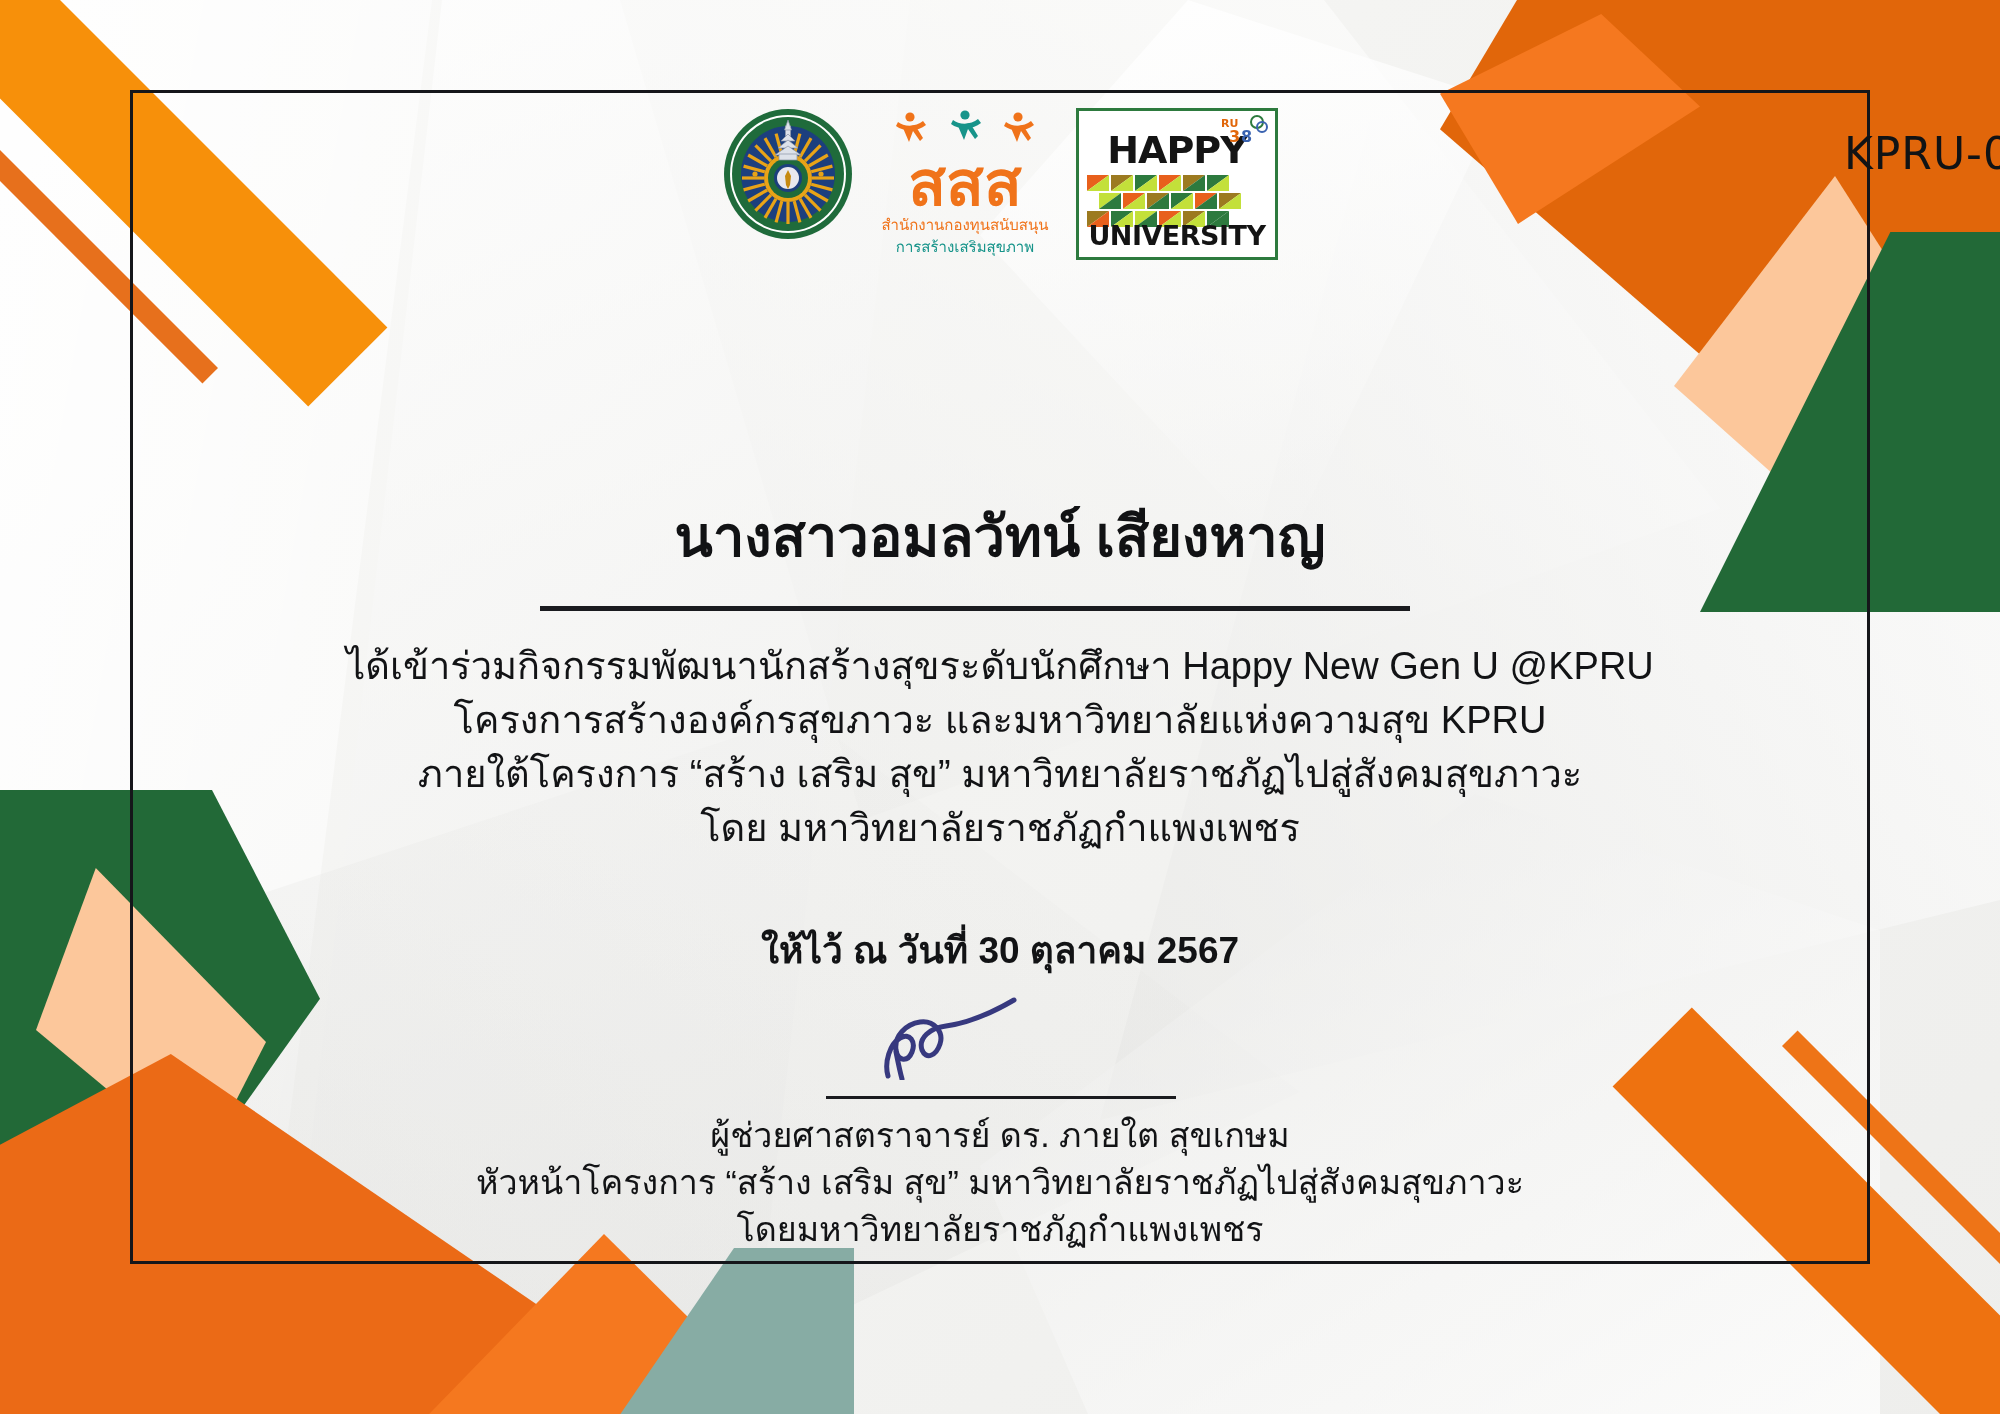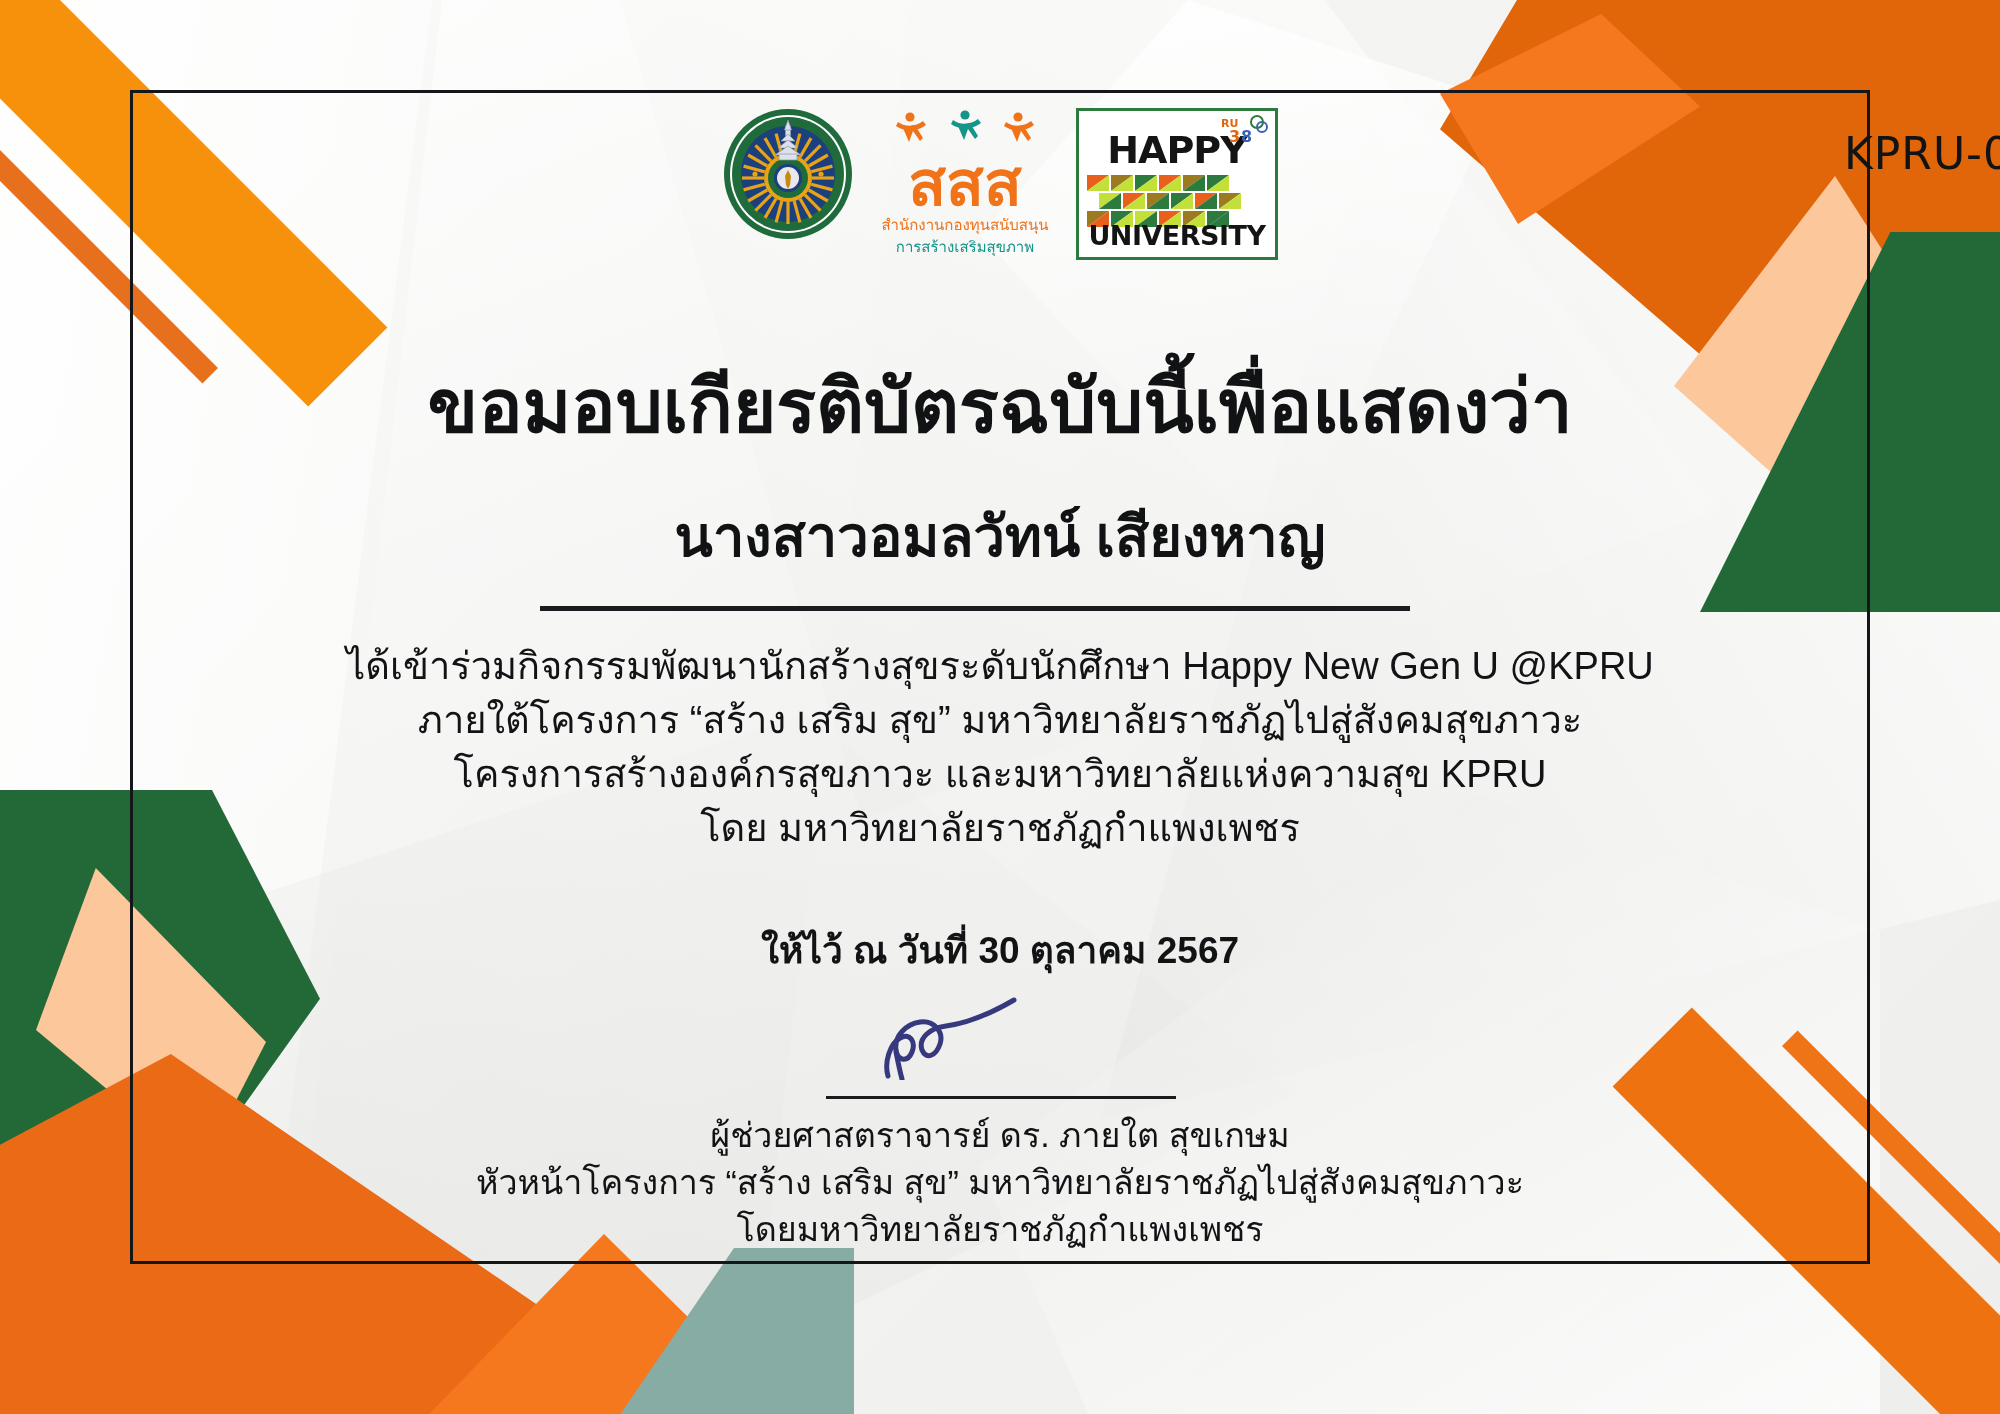--- a/index.html
+++ b/index.html
@@ -384,30 +384,29 @@
             <polygon points="48,54 70,38 70,54" fill="#2D7A3E"></polygon>
             <polygon points="72,54 94,38 94,54" fill="#C3E03A"></polygon>
             <polygon points="96,54 118,38 118,54" fill="#C3E03A"></polygon>
             <polygon points="120,54 142,38 142,54" fill="#2D7A3E"></polygon>
           </g>
         </svg>
         <div class="uni-word">UNIVERSITY</div>
       </div>
     </div>
 
-    <div id="headline">ขอมอบเกียรติบัตรฉบับนี้เพื่อแสดงว่า</div>
 
     <div id="recipient">นางสาวอมลวัทน์ เสียงหาญ</div>
 
     <div id="divider"></div>
 
     <div id="body">
       <div>ได้เข้าร่วมกิจกรรมพัฒนานักสร้างสุขระดับนักศึกษา Happy New Gen U @KPRU</div>
+      <div>โครงการสร้างองค์กรสุขภาวะ และมหาวิทยาลัยแห่งความสุข KPRU</div>
       <div>ภายใต้โครงการ “สร้าง เสริม สุข” มหาวิทยาลัยราชภัฏไปสู่สังคมสุขภาวะ</div>
-      <div>โครงการสร้างองค์กรสุขภาวะ และมหาวิทยาลัยแห่งความสุข KPRU</div>
       <div>โดย มหาวิทยาลัยราชภัฏกำแพงเพชร</div>
     </div>
 
     <div id="datetext">ให้ไว้ ณ วันที่ 30 ตุลาคม 2567</div>
 
     <div id="signature">
       <svg viewBox="0 0 2000 100" width="2000" height="100">
         <path d="M888 96 C884 82 890 64 900 58 C910 52 916 62 912 72
                  C908 82 898 82 896 70 C894 56 906 44 920 42
                  C934 40 944 52 940 64 C936 76 926 80 922 70

